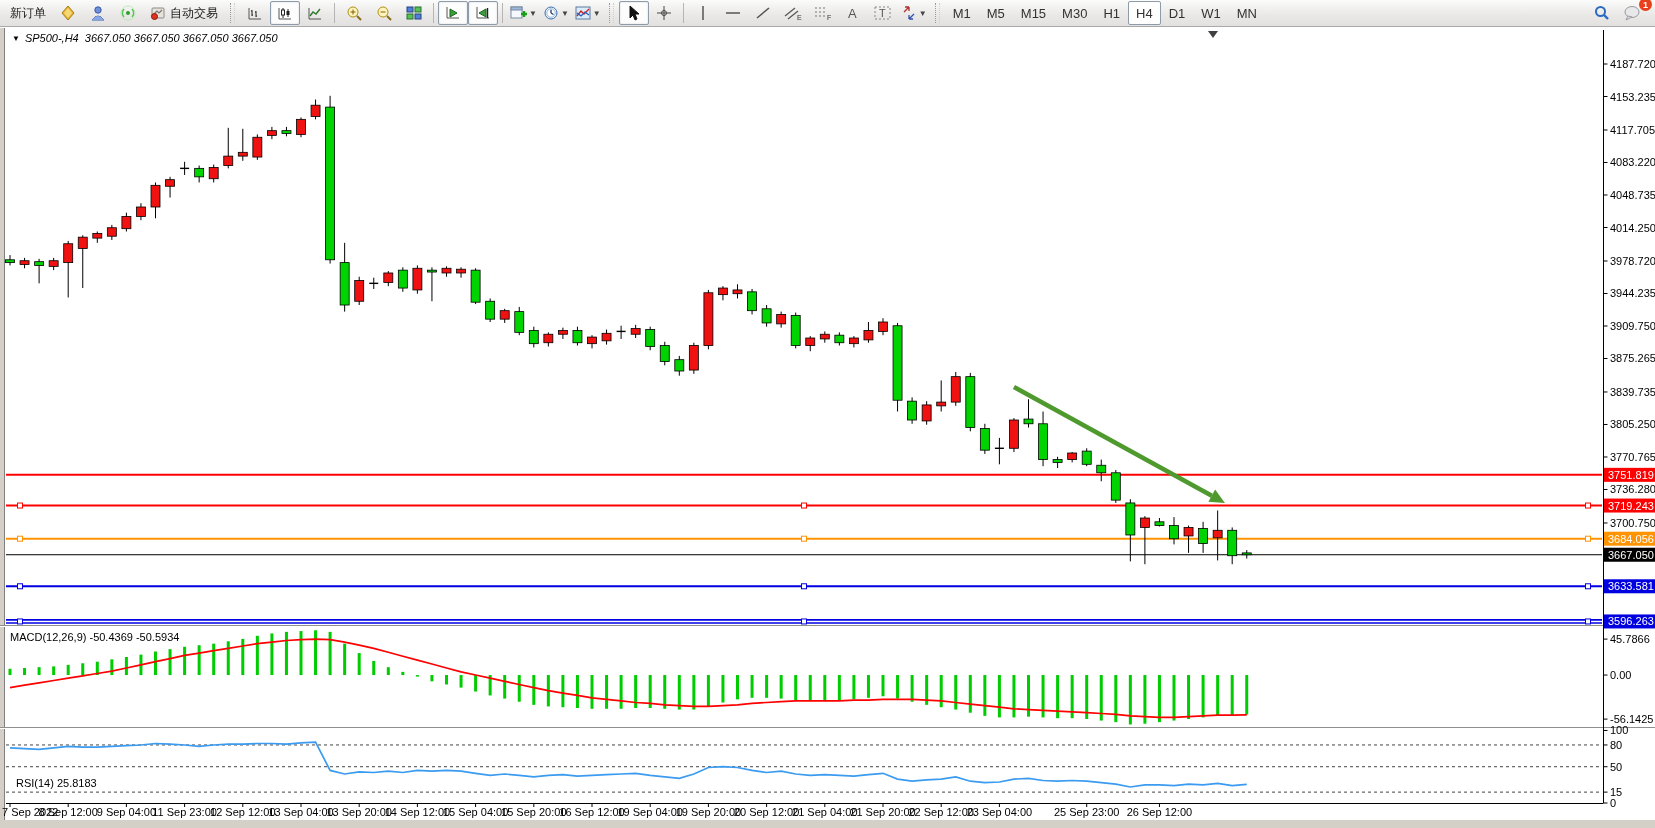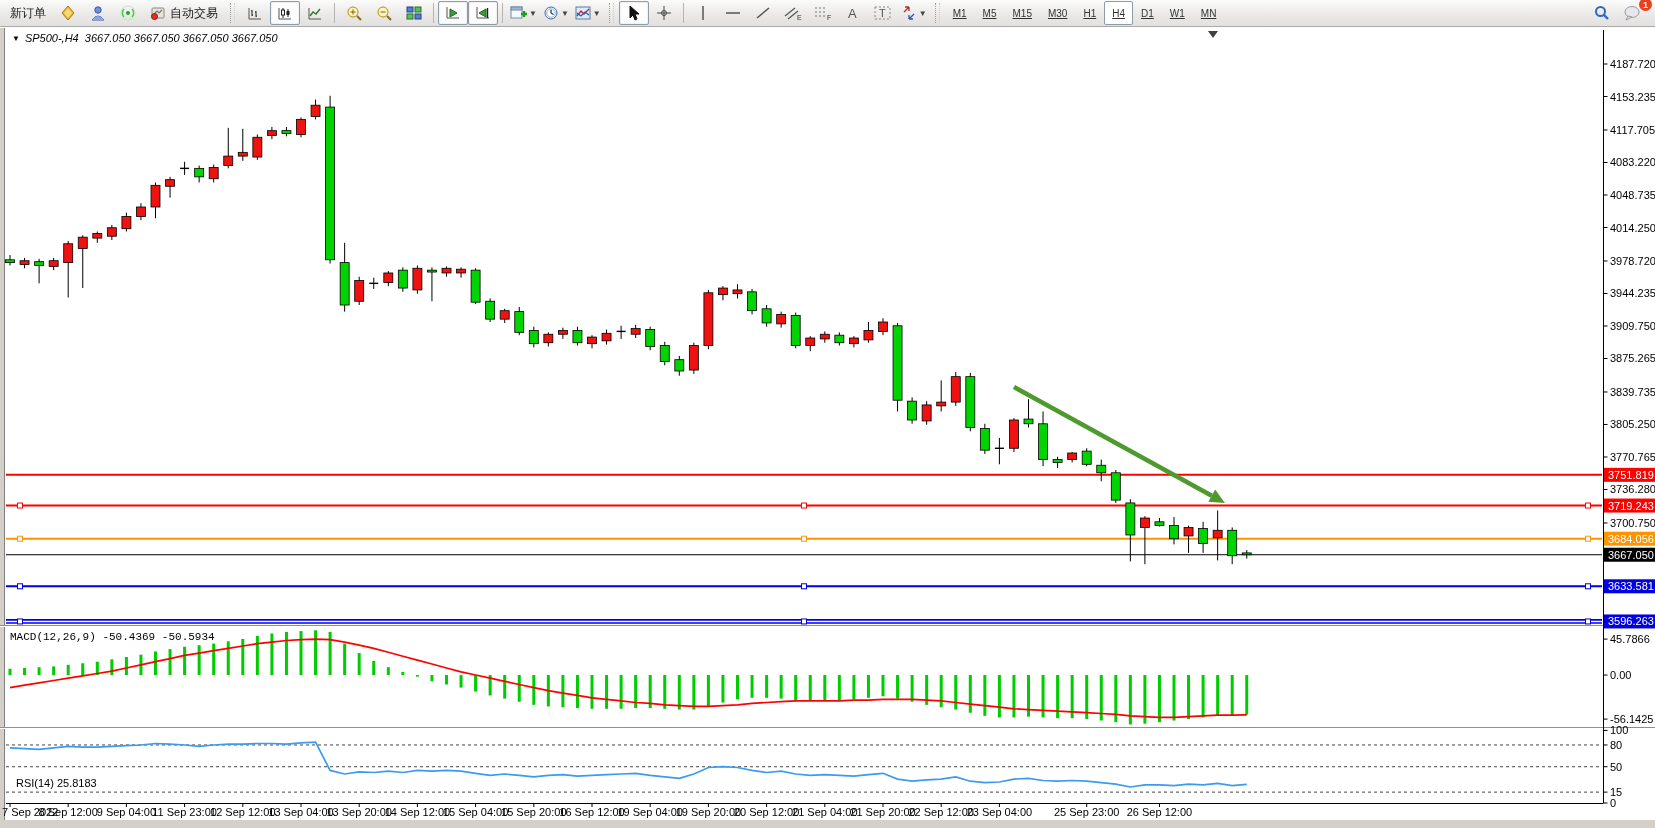--- a/index.html
+++ b/index.html
@@ -9,22 +9,22 @@
   .toolbar{position:absolute;left:0;top:0;width:1655px;height:27px;display:flex;align-items:center;
     background:linear-gradient(#fbfbfb,#e9e8e6 60%,#e2e1df);border-bottom:1px solid #a9a9a9;
     font-size:12px;color:#1a1a1a;box-sizing:border-box;padding-left:3px;}
   .tbtn{height:22px;min-width:24px;display:flex;align-items:center;justify-content:center;
     border:1px solid transparent;border-radius:2px;padding:0 2px;cursor:default;}
   .tbtn.txt{padding:8px 6px;gap:4px;white-space:nowrap;}
   .tbtn.pressed{background:#fdfdfd;border:1px solid #8e9bab;box-shadow:inset 0 0 2px #cdd4dc;}
   .grip{width:3px;height:20px;border-left:1px dotted #9a9a9a;border-right:1px dotted #cfcfcf;margin:0 5px;}
   .vsep{width:1px;height:20px;background:#b5b5b5;margin:0 4px;}
   .caret{font-size:8px;color:#444;margin-left:2px;}
-  .tfbtn{height:20px;padding:1px 7px;font-size:10px;color:#333;border:1px solid transparent;
-    display:flex;align-items:center;border-radius:2px;text-decoration:underline;}
+  .tfbtn{height:20px;padding:1px 7px;font-size:13px;color:#333;border:1px solid transparent;
+    display:flex;align-items:center;border-radius:2px;}
   .tfbtn.pressed{background:#fff;border:1px solid #8e9bab;}
   .spacer{flex:1;}
   .badge{position:absolute;top:-4px;right:-6px;background:#e8401c;color:#fff;border-radius:50%;
     width:13px;height:13px;font-size:9px;display:flex;align-items:center;justify-content:center;font-weight:bold;}
   
   .overlay{position:absolute;font-size:11px;color:#000;white-space:pre;pointer-events:none;}
   #chart-title{left:12px;top:32px;}
   #macd-label{left:10px;top:630px;}
   #rsi-label{left:10px;top:732px;}
   .tri{display:inline-block;font-size:8px;vertical-align:1px;margin-right:5px;}
@@ -678,16 +678,16 @@
           <text x="941.2" y="788" font-size="11" fill="#000" text-anchor="middle">22 Sep 12:00</text>
           <line x1="999.4000000000001" y1="775" x2="999.4000000000001" y2="779" stroke="#000"></line>
           <text x="999.4000000000001" y="788" font-size="11" fill="#000" text-anchor="middle">23 Sep 04:00</text>
           <line x1="1086.7" y1="775" x2="1086.7" y2="779" stroke="#000"></line>
           <text x="1086.7" y="788" font-size="11" fill="#000" text-anchor="middle">25 Sep 23:00</text>
           <line x1="1159.45" y1="775" x2="1159.45" y2="779" stroke="#000"></line>
           <text x="1159.45" y="788" font-size="11" fill="#000" text-anchor="middle">26 Sep 12:00</text>
         </g>
       </svg>
     <div class="overlay" id="chart-title" style="top:4px;left:12px;font-style:italic;"><span class="tri">▼</span><span>SP500-,H4  3667.050 3667.050 3667.050 3667.050</span></div>
-    <div class="overlay" id="macd-label" style="top:603px;left:10px;font-family:Liberation Mono, monospace;">MACD(12,26,9) -50.4369 -50.5934</div>
+    <div class="overlay" id="macd-label" style="top:603px;left:10px;">MACD(12,26,9) -50.4369 -50.5934</div>
     <div class="overlay" id="rsi-label" style="top:705px;left:16px;margin-top:44px;">RSI(14) 25.8183</div>
   </div>
 </div>
 
 </body></html>

